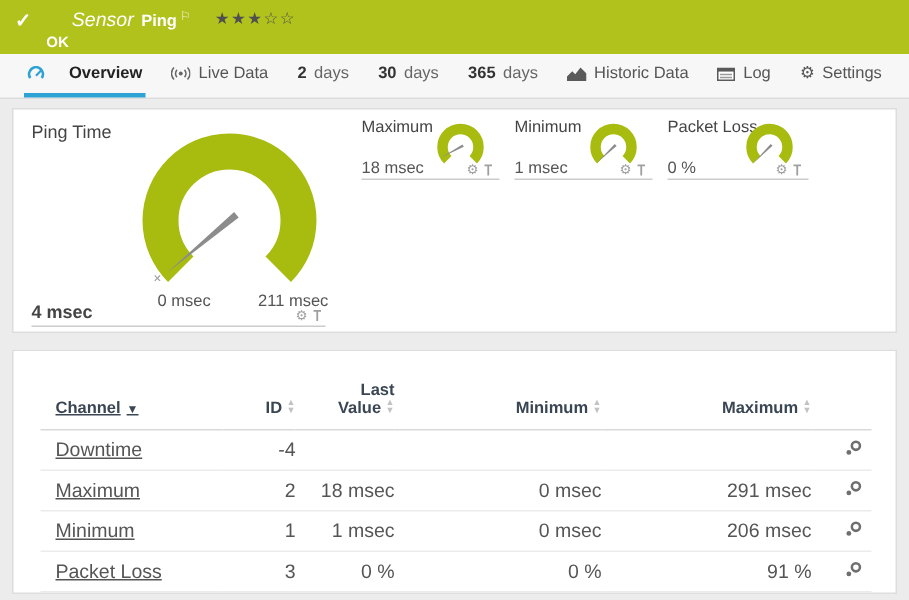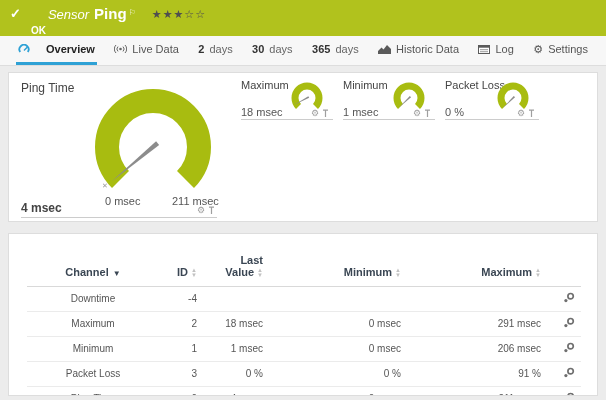--- a/index.html
+++ b/index.html
@@ -9,21 +9,21 @@
     background:#ececec; font-family:"Liberation Sans", sans-serif; color:#444;
   }
   
   .sensor-header {
     height:36px; background:#b1c21d; display:flex; align-items:flex-start;
     padding:5px 10px 0 10px; color:#fff;
   }
   .check { font-size:13px; font-weight:bold; margin:1px 10px 0 0; }
   .title-line { display:flex; align-items:baseline; }
   .sensor-kind { font-style:italic; font-size:13px; margin-right:5px;margin-left:17px; }
-  .sensor-name { font-weight:bold; font-size:15px; }
+  .sensor-name { font-weight:bold; font-size:11px; }
   .flag { font-size:8px; vertical-align:super; margin-left:2px; opacity:.85; position:relative; top:-4px; }
   .stars { font-size:11px; color:#4f4f4f; letter-spacing:1px; margin-left:16px; position:relative; top:-1px; }
   .status-ok { font-size:10px; font-weight:bold; margin-top:3px; }
   
   .tabs {
     height:30px; background:#f7f7f7; border-bottom:1px solid #ddd;
     display:flex; align-items:stretch; justify-content:space-between; padding:0 16px;
   }
   .tab {
     display:flex; align-items:center; gap:5px; font-size:11px; color:#555;
@@ -56,22 +56,22 @@
   .small-block svg.gauge { position:absolute; right:6px; top:7px; }
   .gvalue-small { position:absolute; left:10px; bottom:5px; font-size:11px; color:#555; }
   .small-block .underline { left:10px; right:0; }
   .small-block .gctrl { right:4px; bottom:5px; }
   .mini-gear { font-style:normal; font-size:9px; color:#9f9f9f; line-height:1; }
   
   table { width:100%; border-collapse:collapse; table-layout:fixed; }
   th { font-size:11px; color:#3a4653; font-weight:bold; vertical-align:bottom; padding-bottom:8px; }
   thead tr { border-bottom:1px solid #d9d9d9; }
   tbody tr { border-bottom:1px solid #ebebeb; }
-  td { font-size:10px; color:#555; padding:5px 0 6px 0; }
-  .al { text-align:center; padding-left:10px; }
+  td { font-size:13px; color:#555; padding:5px 0 6px 0; }
+  .al { text-align:left; padding-left:10px;text-decoration:underline; }
   .ar { text-align:right; }
   .sort { display:inline-flex; flex-direction:column; vertical-align:middle; margin-left:3px; color:#c2c2c2; font-size:6px; line-height:5px; }
   .sort i { font-style:normal; }
   .caret { font-size:8px; color:#3a4653; margin-left:4px; }
   .wrench-cell { text-align:right; padding-right:6px; }
 </style>
 </head>
 <body>
 
 <div class="screen">

